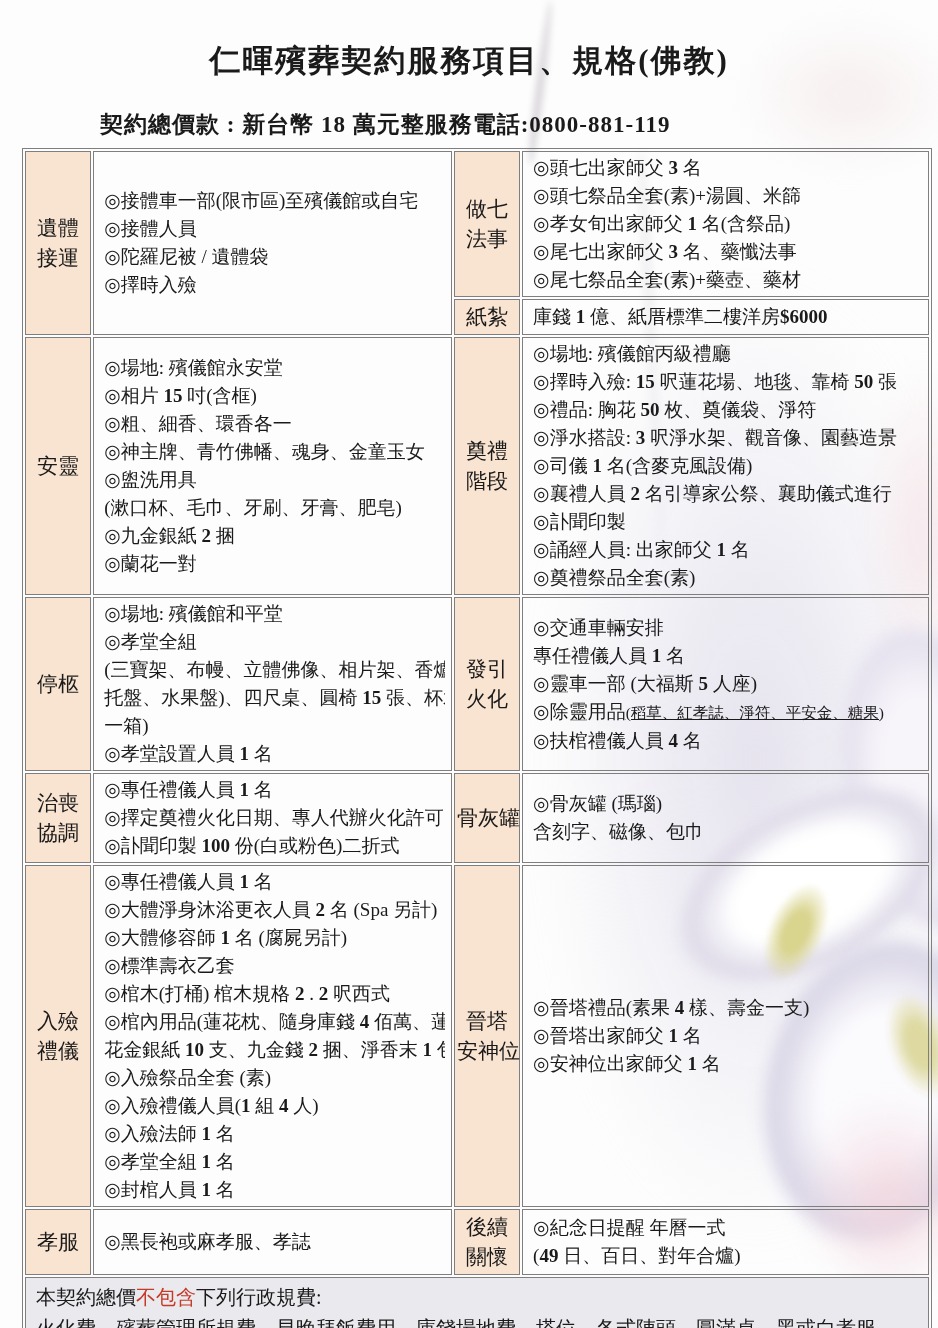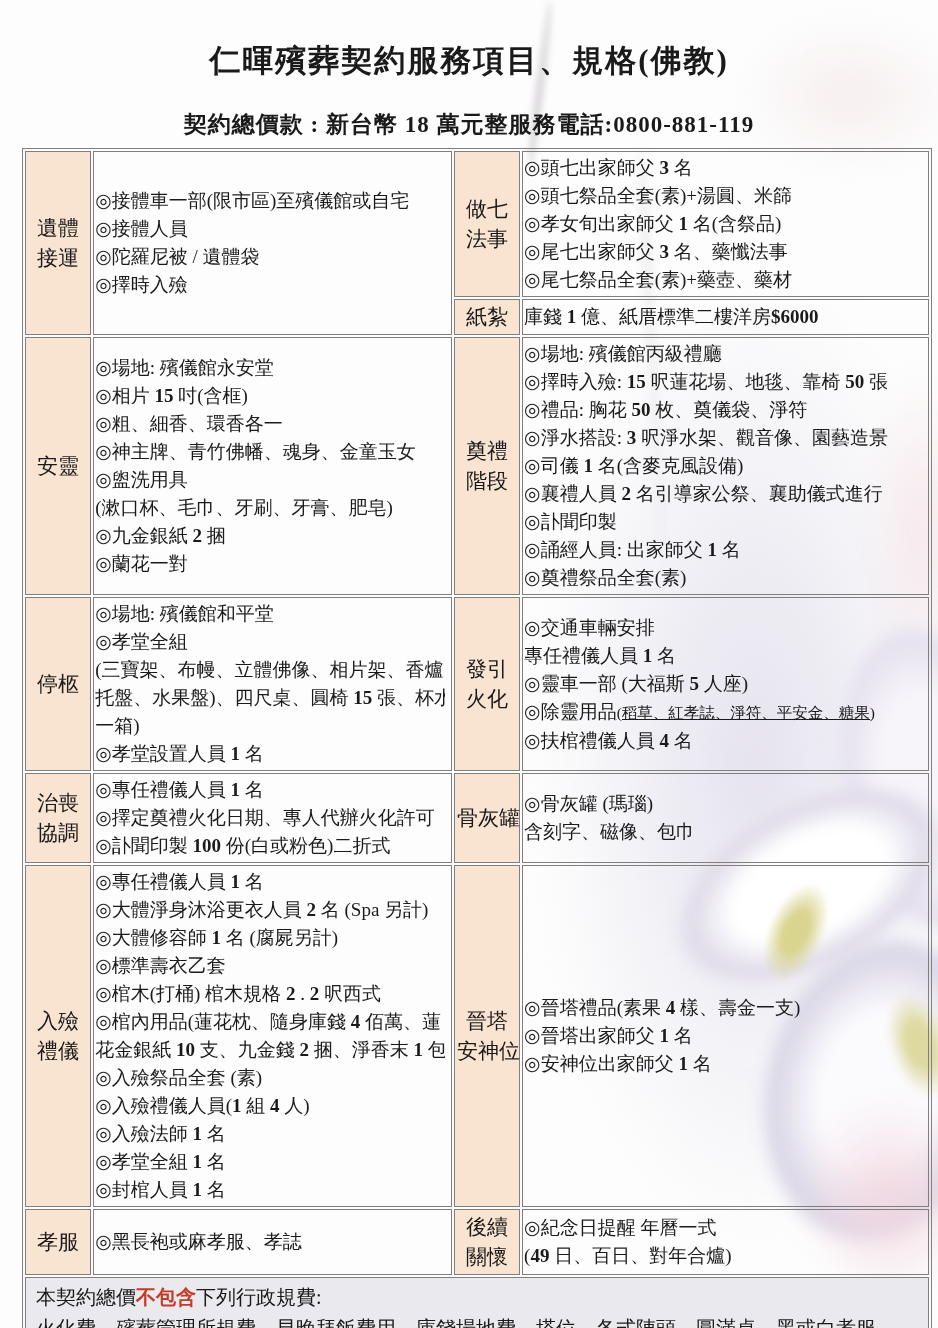--- a/index.html
+++ b/index.html
@@ -28,35 +28,35 @@
     background:radial-gradient(closest-side,rgba(244,226,230,.8),rgba(244,226,230,0));}
   .blushTR{left:740px;top:20px;width:220px;height:150px;filter:blur(16px);
     background:radial-gradient(closest-side,rgba(245,235,236,.9),rgba(245,235,236,0));}
   .stem1{left:536px;top:0;width:9px;height:165px;border-radius:6px;transform:rotate(7deg);
     filter:blur(3px);background:linear-gradient(#cfcacf,#b9b2ba);opacity:.55;}
   .stem2{left:648px;top:150px;width:8px;height:420px;border-radius:6px;transform:rotate(-3deg);
     filter:blur(4px);background:linear-gradient(rgba(190,184,194,.7),rgba(205,200,210,.15));opacity:.5;}
   
   .header{position:absolute;left:0;top:16px;right:0;z-index:2;}
   .title{margin:24px 0 0;text-align:center;font-size:31px;font-weight:bold;letter-spacing:2px;}
-  .subtitle{display:flex;justify-content:center;padding:0 100px;margin-top:27px;
+  .subtitle{display:flex;justify-content:flex-start;padding:0 100px;margin-top:27px;
     font-size:23px;font-weight:bold;letter-spacing:1px;}
   
   table.spec{
     position:absolute;left:22px;top:148px;width:910px;z-index:1;
     table-layout:fixed;border-collapse:separate;border-spacing:2px;
     border:1px solid var(--border,#7f7f7f);background:transparent;
   }
   td{border:1px solid var(--border,#7f7f7f);box-sizing:border-box;vertical-align:middle;}
   td.label{background:var(--label-bg,#f9e3d1);text-align:center;font-size:21px;padding:2px;}
   td.label .line{line-height:30px;white-space:nowrap;}
-  td.content{padding:2px 6px 2px 1px;font-size:19px;background:transparent;}
+  td.content{padding:2px 6px 2px 10px;font-size:19px;background:transparent;}
   td.content .line{line-height:28px;white-space:nowrap;overflow:hidden;}
   .small{font-size:15.5px;text-decoration:underline;}
-  .red{color:var(--red,#c43b28);font-weight:bold;}
+  .red{color:var(--red,#c43b28);}
   b{font-weight:bold;}
   td.footer-cell{background:var(--footer-bg,#e9e9ee);padding:4px 10px;font-size:20px;}
   td.footer-cell .line{line-height:31px;white-space:nowrap;overflow:hidden;}
 </style>
 </head>
 <body>
 
 <div class="page">
 
   <div class="bg">

